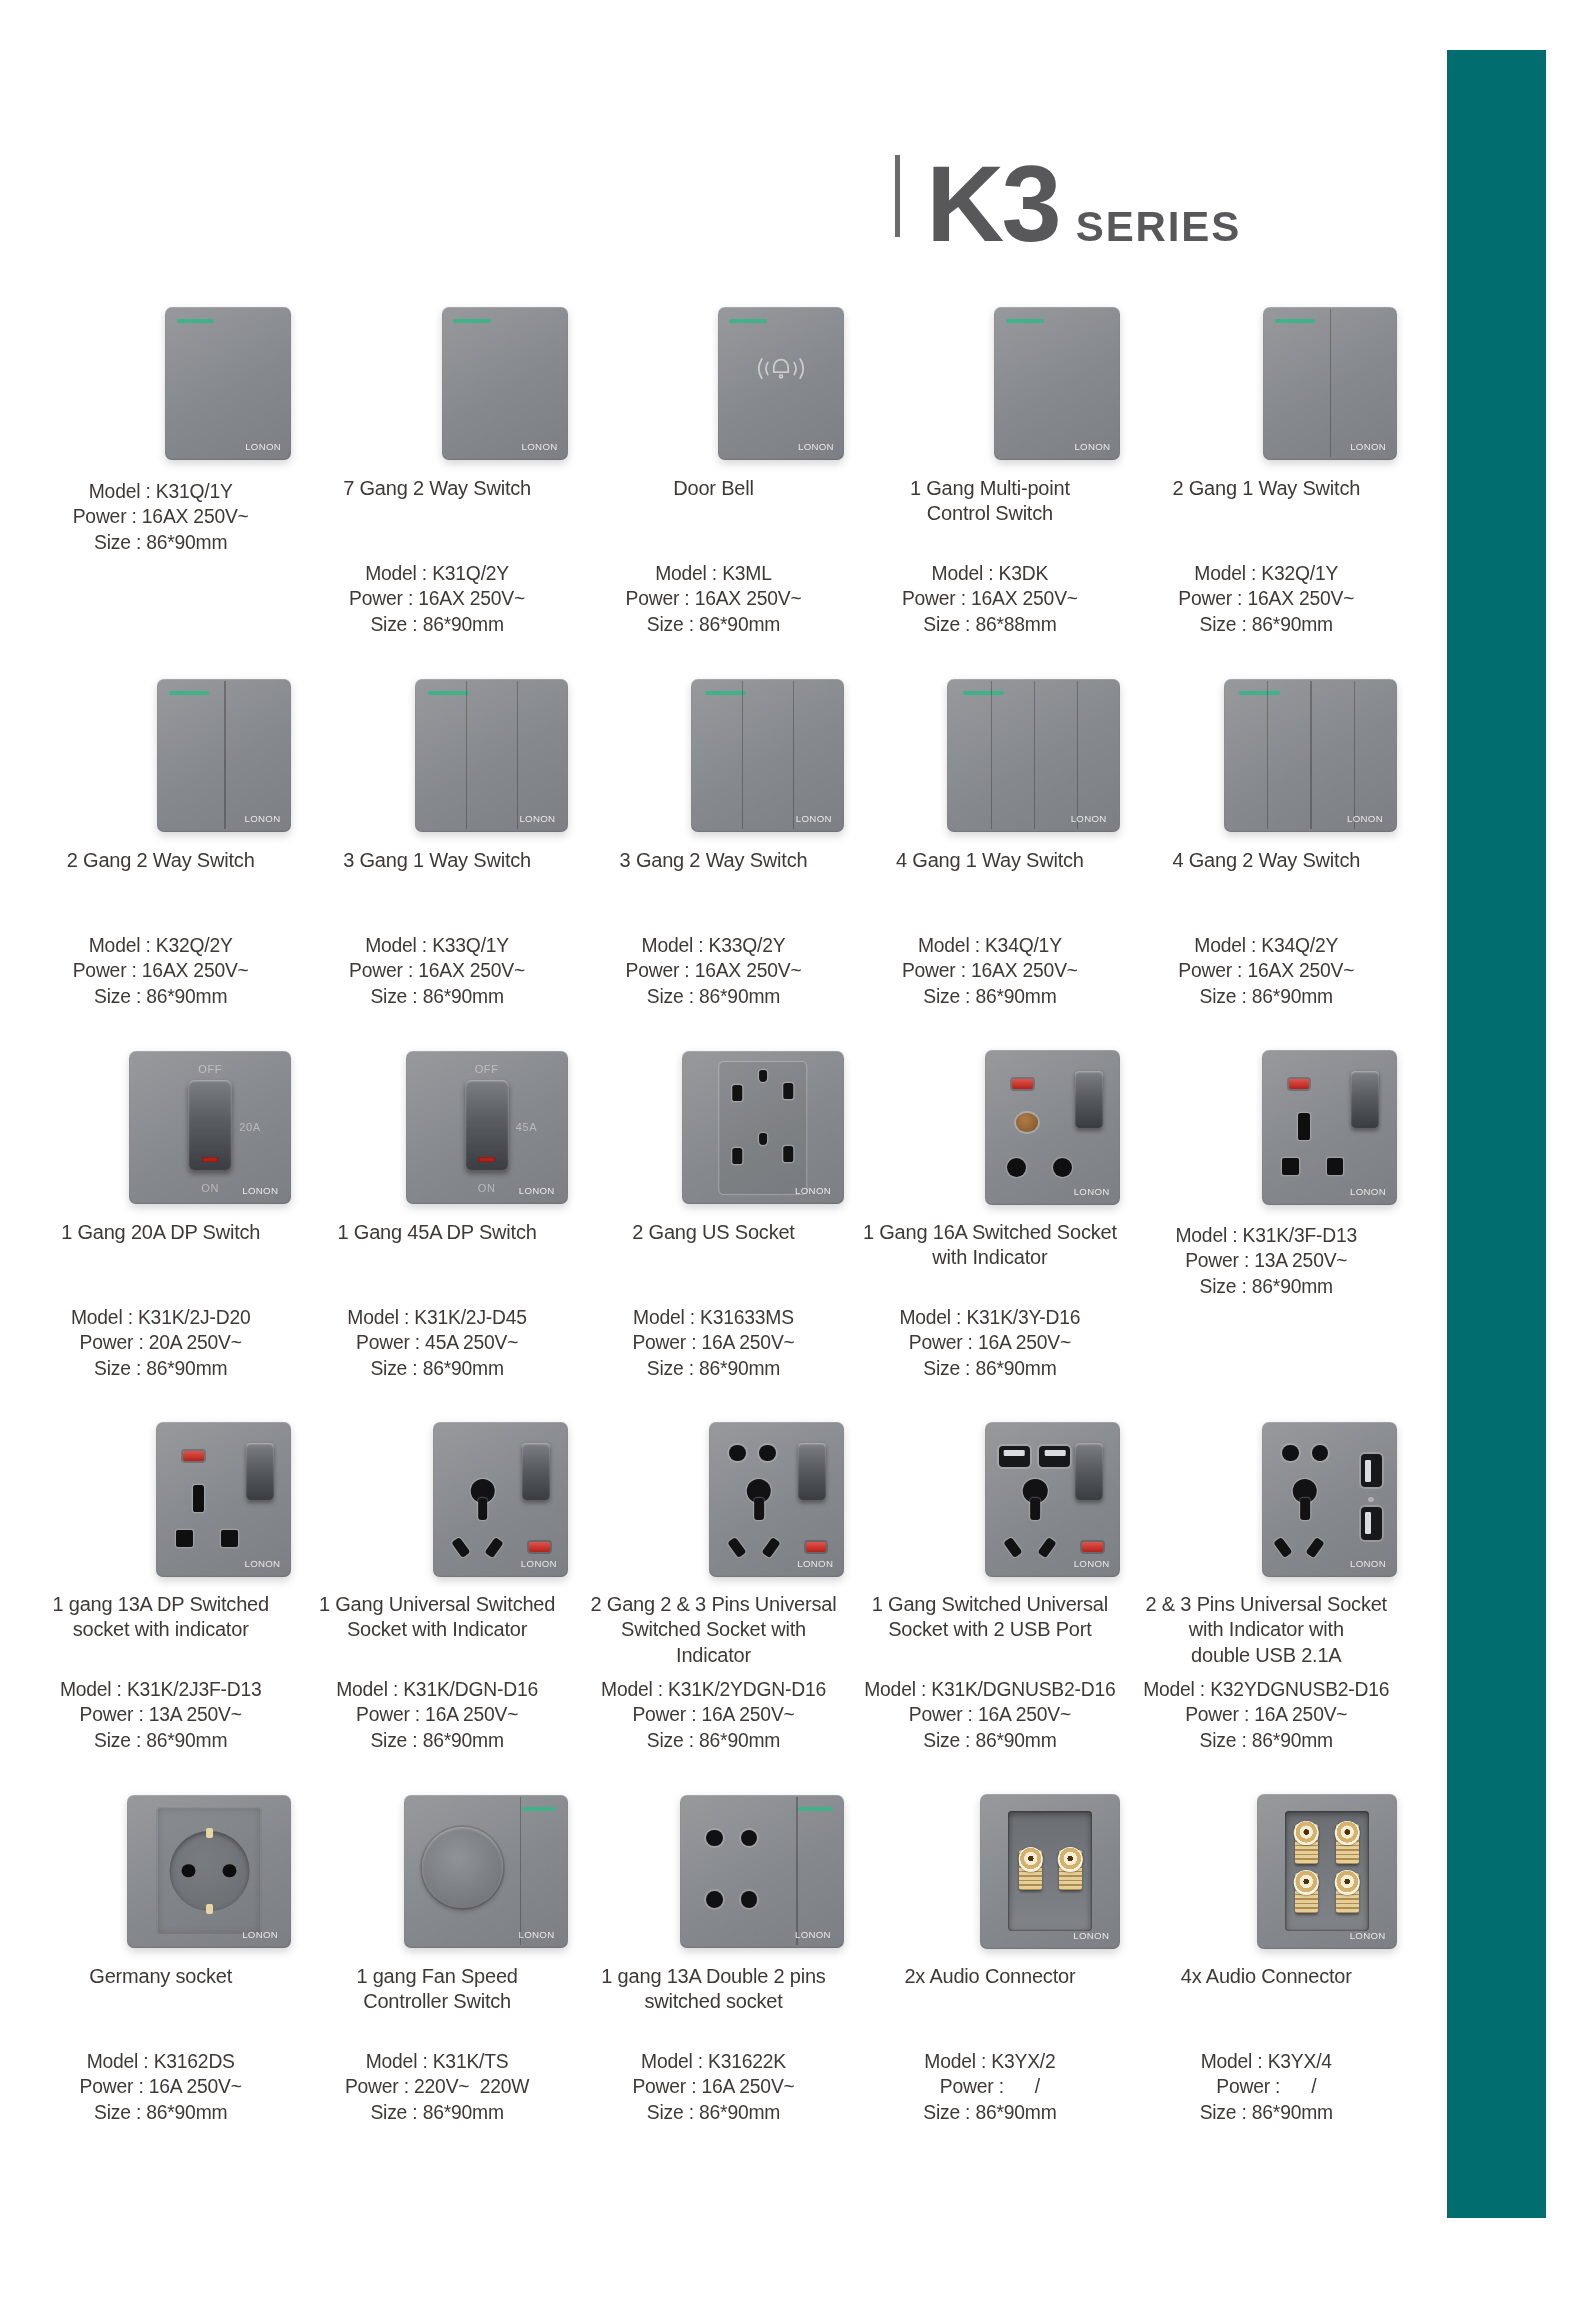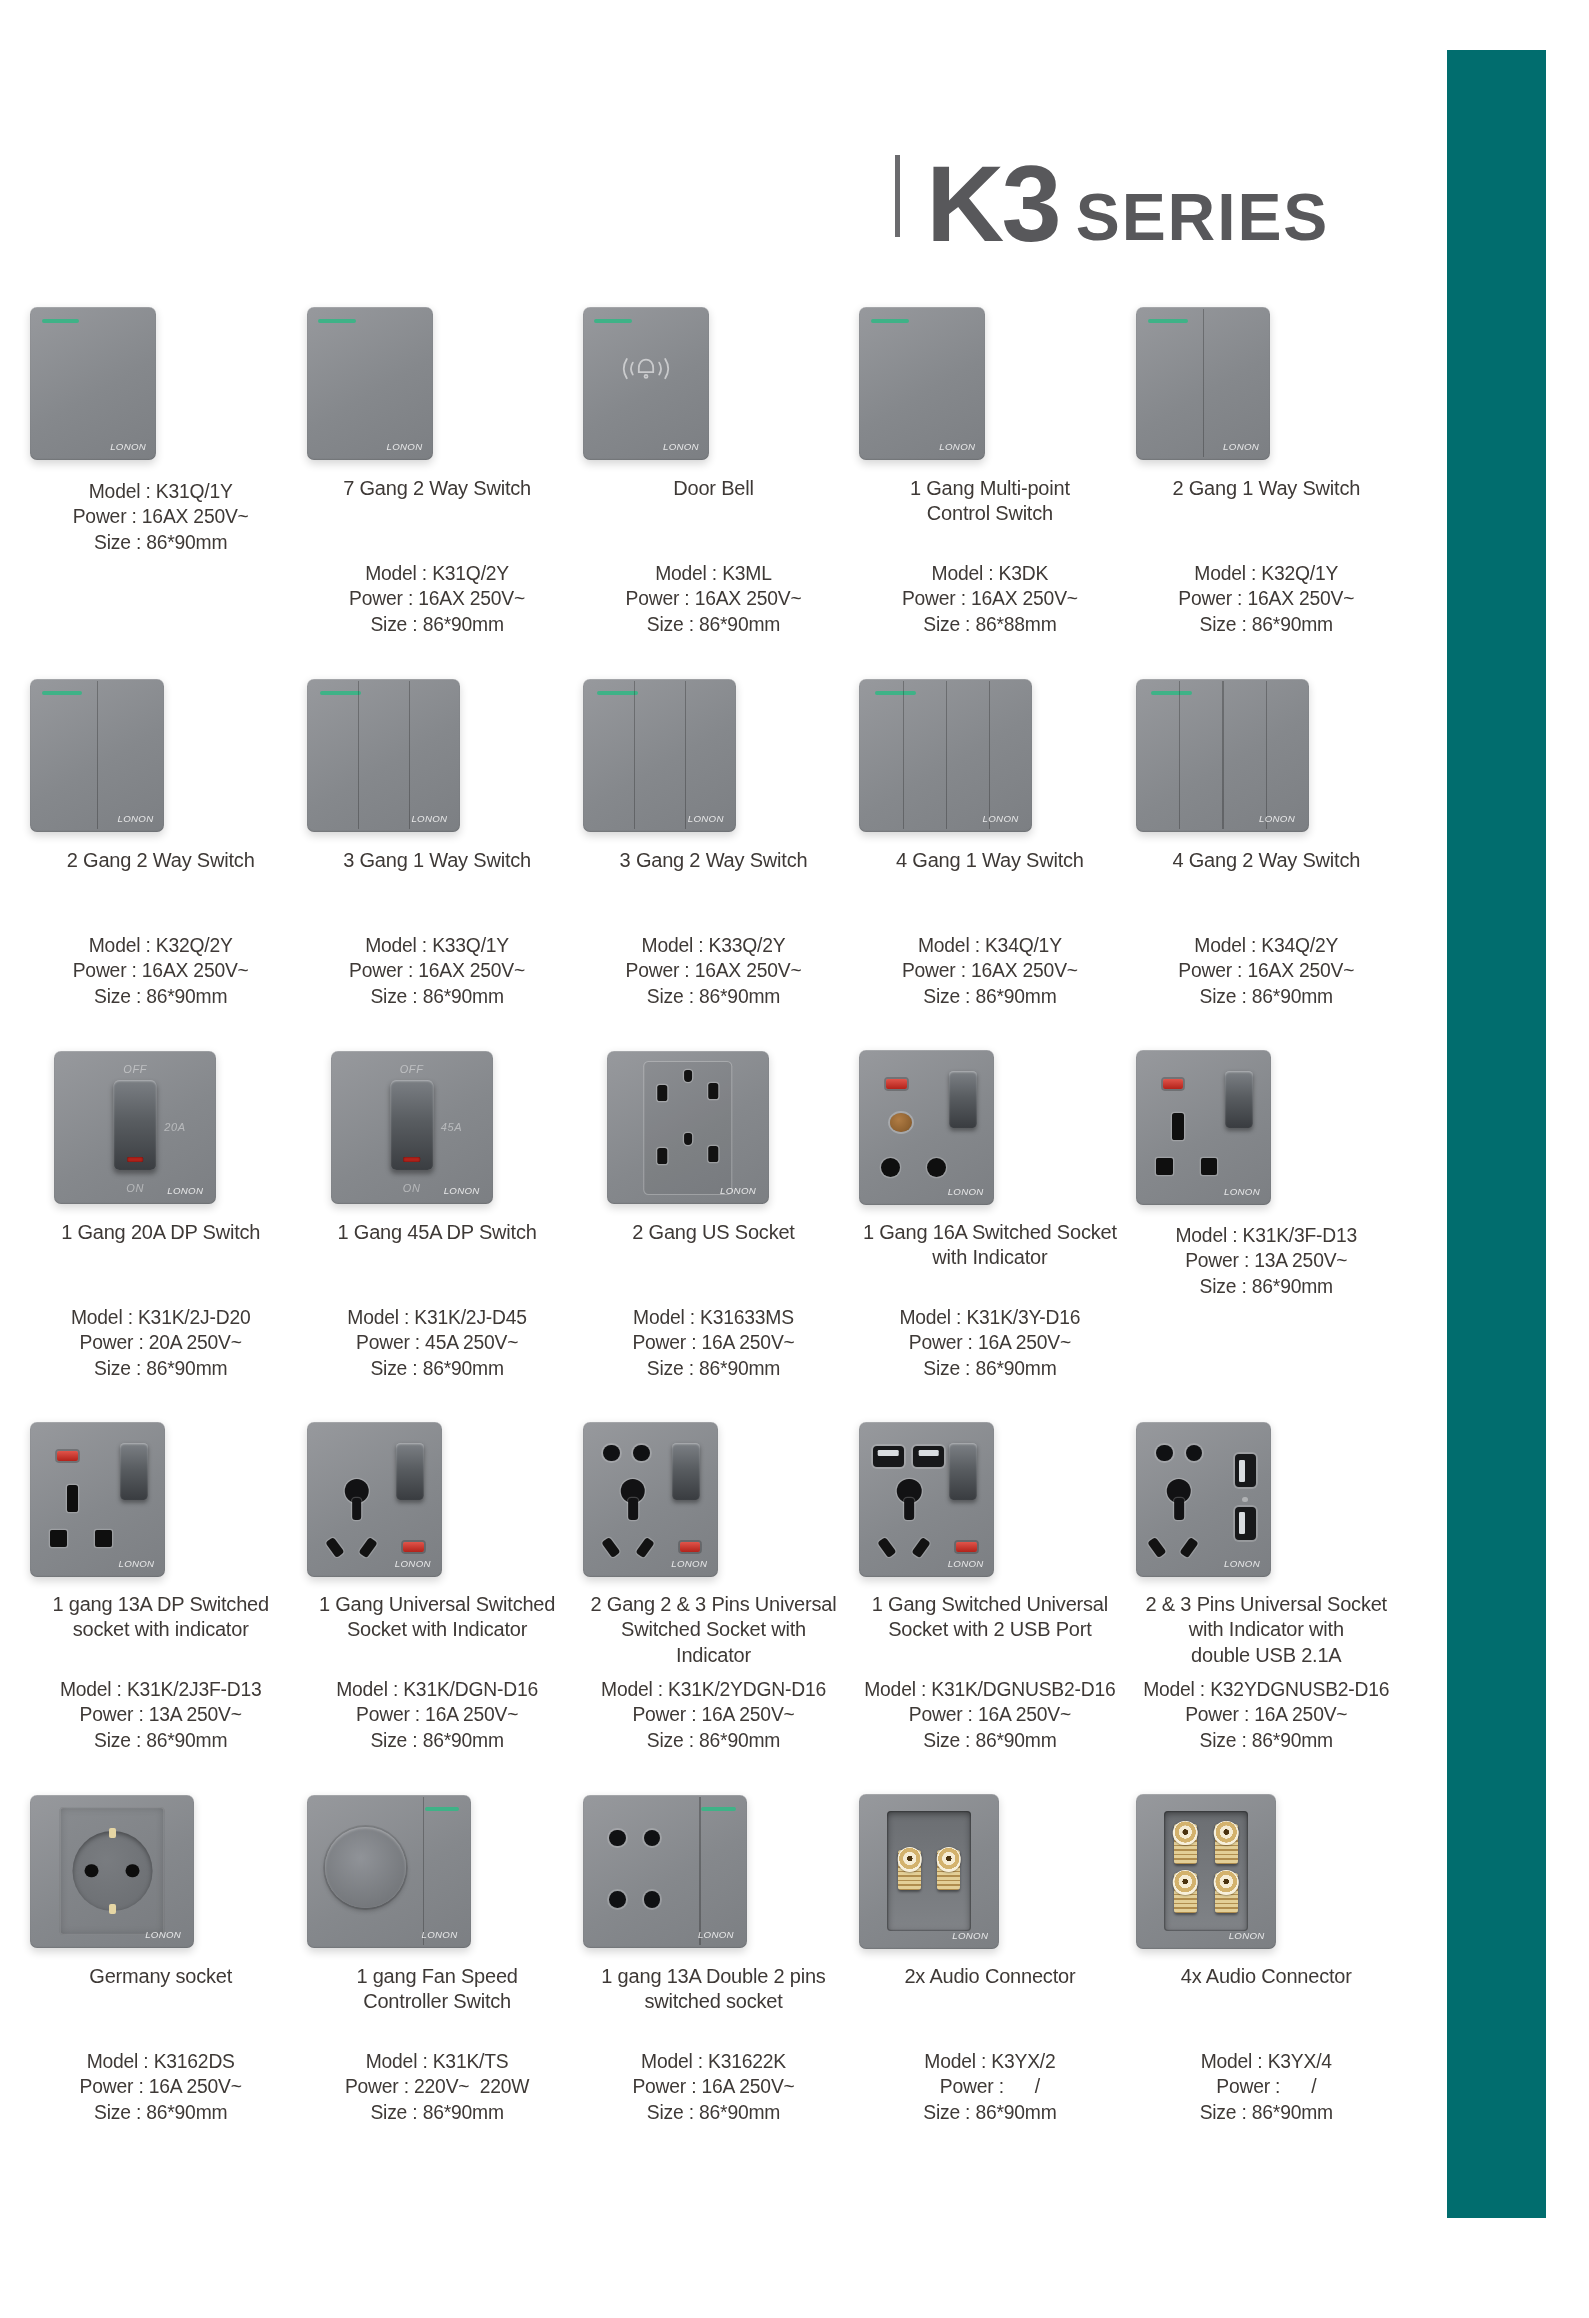--- a/index.html
+++ b/index.html
@@ -8,27 +8,27 @@
 
   
   .teal-bar{position:absolute;left:1447px;top:50px;width:99px;height:2168px;
             background:var(--c-accent_teal,#016d6e);}
 
   
   .title{position:absolute;left:863px;top:155px;display:flex;align-items:flex-end;
          color:var(--c-title_gray,#58585b);padding-left:32px;}
   .title-bar{width:5.2px;height:82px;background:#6b6b6e;margin:0 26px 9px 0;}
   .title-main{font-size:108px;font-weight:700;line-height:.78;letter-spacing:-2.6px;}
-  .title-sub{font-size:66px;font-weight:700;line-height:.8;letter-spacing:1.9px;margin:0 0 2.6px 16.7px;}
+  .title-sub{font-size:42px;font-weight:700;line-height:.8;letter-spacing:1.9px;margin:0 0 2.6px 16.7px;}
 
   
   .grid{position:absolute;left:22.5px;top:298px;width:1382px;display:grid;
         grid-template-columns:repeat(5,1fr);grid-auto-rows:372px;}
   .cell{display:flex;flex-direction:column;align-items:center;text-align:center;padding:0 7.7px;box-sizing:border-box;}
-  .img-area{height:170px;display:flex;align-items:center;justify-content:flex-start;width:100%;font-style:italic;}
+  .img-area{height:170px;display:flex;align-items:center;justify-content:flex-end;width:100%;}
   .pname{height:82px;margin:0;padding-top:7.7px;box-sizing:border-box;font-weight:400;
          font-size:20px;line-height:1.28;letter-spacing:-0.2px;white-space:pre-line;
          display:flex;align-items:flex-start;justify-content:center;}
   .specs{padding-top:2.6px;margin-top:8px;}
   .spec{margin:0;font-size:19.3px;line-height:1.34;letter-spacing:-0.2px;}
   .spec span{white-space:pre;}
 
   
   .plate{position:relative;border-radius:7px;
          background:linear-gradient(150deg,#97999d 0%,#85888c 55%,#7c7f83 100%);

